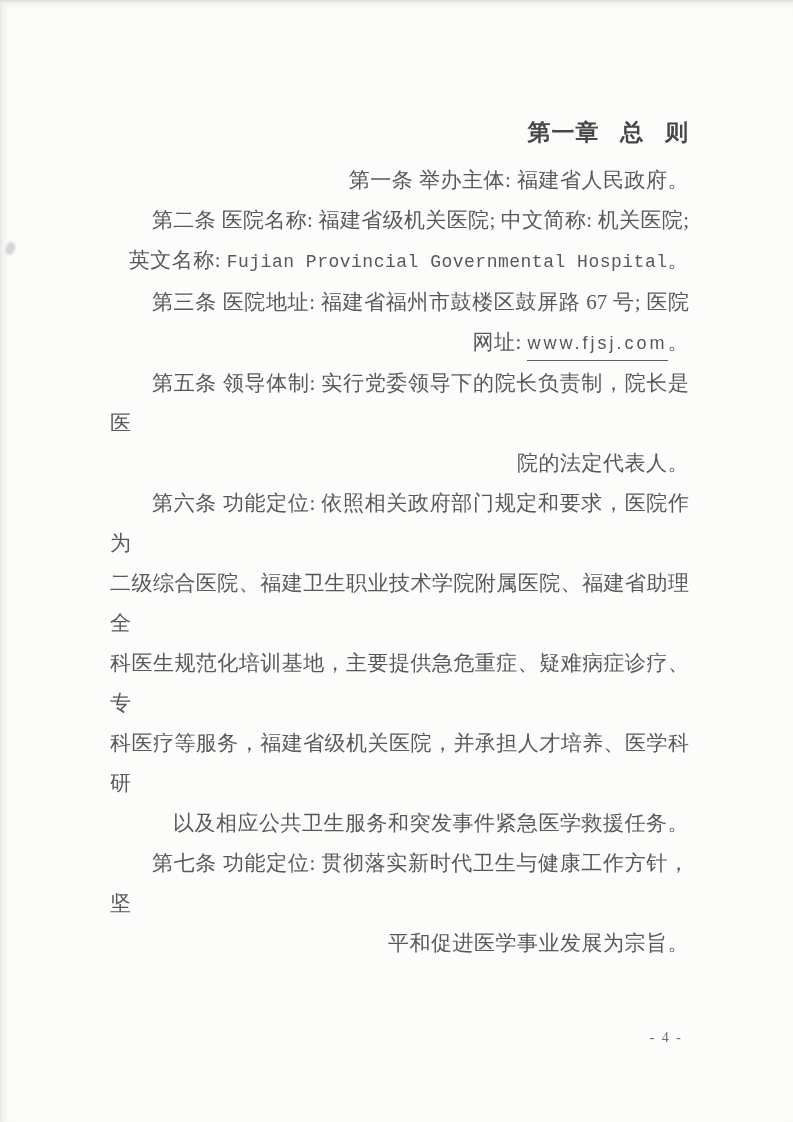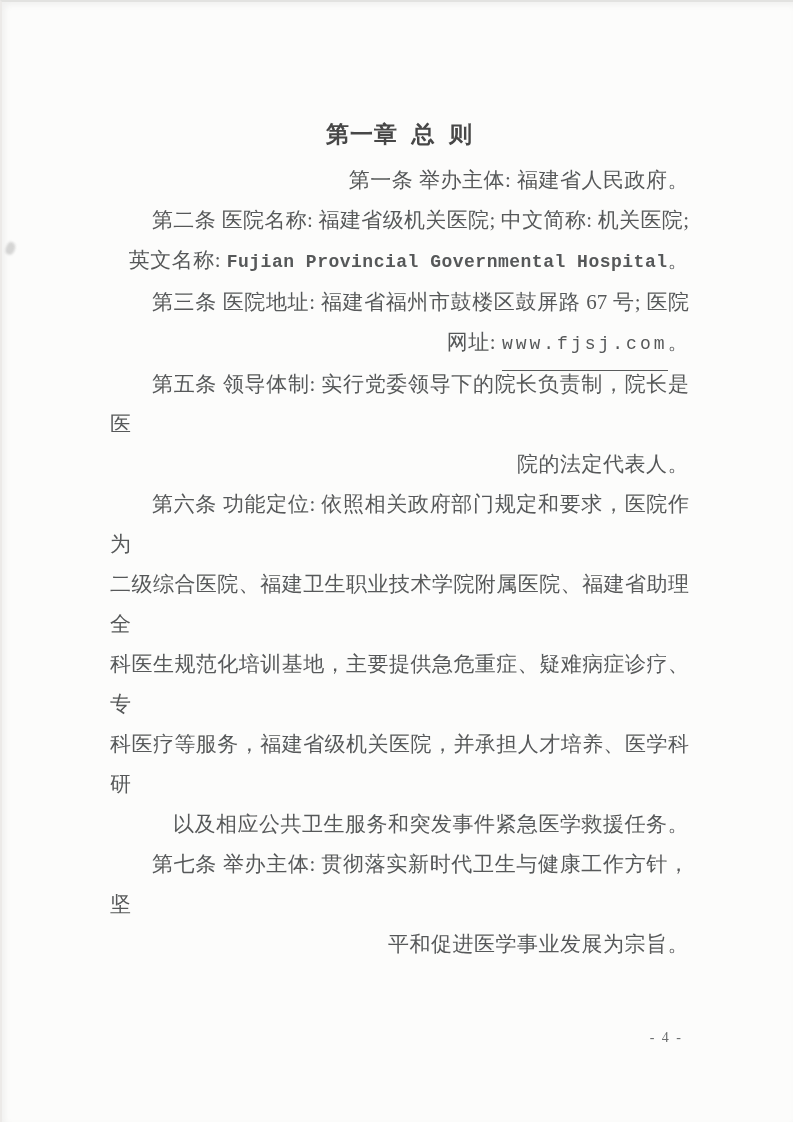--- a/index.html
+++ b/index.html
@@ -30,25 +30,25 @@
   .content {
     position: absolute;
     left: 108px;
     top: 112px;
     width: 579px;
     color: #565859;
     font-size: 21px;
     line-height: 40px;
   }
   .chapter-title {
-    font-family: Liberation Sans, sans-serif;
+    font-family: Liberation Mono, monospace;
     font-weight: 600;
     font-size: 23px;
     color: #474747;
-    text-align: center;
+    text-align: right;
     line-height: 40px;
     word-spacing: 6px;
     letter-spacing: 1px;
   }
   .body-lines { margin-top: 6px; }
   .line {
     line-height: 40px;
     white-space: nowrap;
     letter-spacing: 0.5px;
     text-align: right;
@@ -57,28 +57,27 @@
     white-space: normal;
     text-align: justify;
     text-align-last: justify;
     letter-spacing: 0;
   }
   .line.indent { text-indent: 42px; }
   .latin {
     font-family: "Liberation Mono", "DejaVu Sans Mono", monospace;
     font-size: 18px;
     letter-spacing: 0.5px;
-    font-weight: bold;
   }
   .url {
-    font-family: Liberation Mono, monospace;
+    font-family: Liberation Sans, sans-serif;
     font-size: 18px;
     letter-spacing: 3px;
     border-bottom: 1px solid #5a5c5d;
-    padding-bottom: 16px;
+    padding-bottom: 7px;
   }
   .page-number {
     position: absolute;
     top: 1028px;
     right: 110px;
     font-family: "Liberation Serif", "DejaVu Serif", serif;
     font-size: 14px;
     letter-spacing: 2px;
     color: #6a6c6d;
   }
@@ -99,21 +98,21 @@
       <div class="line"><span>英文名称: </span><span class="latin">Fujian Provincial Governmental Hospital</span><span>。</span></div>
       <div class="line indent fill">第三条 医院地址: 福建省福州市鼓楼区鼓屏路 67 号; 医院</div>
       <div class="line"><span>网址: </span><span class="url">www.fjsj.com</span><span>。</span></div>
       <div class="line indent fill">第五条 领导体制: 实行党委领导下的院长负责制，院长是医</div>
       <div class="line">院的法定代表人。</div>
       <div class="line indent fill">第六条 功能定位: 依照相关政府部门规定和要求，医院作为</div>
       <div class="line fill">二级综合医院、福建卫生职业技术学院附属医院、福建省助理全</div>
       <div class="line fill">科医生规范化培训基地，主要提供急危重症、疑难病症诊疗、专</div>
       <div class="line fill">科医疗等服务，福建省级机关医院，并承担人才培养、医学科研</div>
       <div class="line">以及相应公共卫生服务和突发事件紧急医学救援任务。</div>
-      <div class="line indent fill">第七条 举办主体: 贯彻落实新时代卫生与健康工作方针，坚</div>
+      <div class="line indent fill">第七条 功能定位: 贯彻落实新时代卫生与健康工作方针，坚</div>
       <div class="line">平和促进医学事业发展为宗旨。</div>
 
     </div>
 
   </div>
 
   <div class="page-number">- 4 -</div>
 </div>
 
 </body></html>

